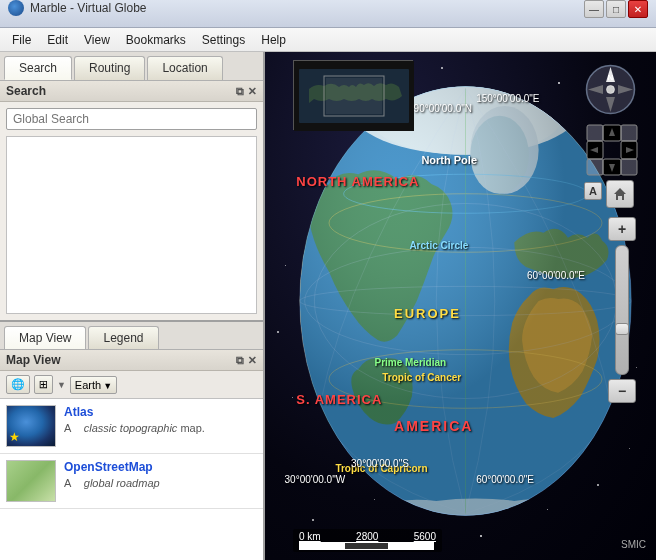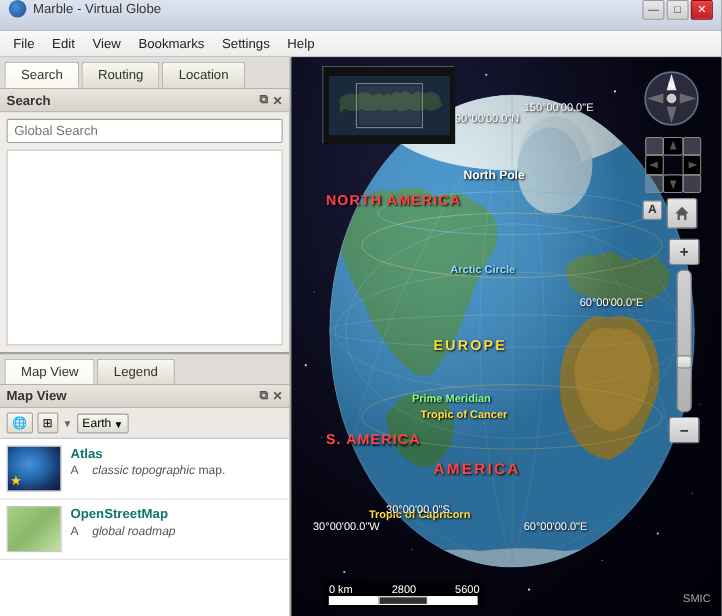--- a/index.html
+++ b/index.html
@@ -218,21 +218,21 @@
       position: absolute;
       bottom: 2px;
       left: 2px;
       color: gold;
       font-size: 12px;
     }
     .map-thumb-osm {
       background: linear-gradient(135deg, #a8d08a 0%, #88b868 50%, #c8e0a8 100%);
     }
     .map-info { flex: 1; }
-    .map-name { font-weight: bold; font-size: 12px; color: #0f766e; margin-bottom: 2px; }
+    .map-name { font-weight: bold; font-size: 12px; color: #1d4ed8; margin-bottom: 2px; }
     .map-desc { font-size: 11px; color: #555; line-height: 1.3; }
     .map-desc em { font-style: italic; margin-left: 10px; }
 
     
     .map-area {
       flex: 1;
       position: relative;
       background: #000010;
       overflow: hidden;
     }
@@ -384,20 +384,21 @@
     }
     .scale-seg-white { background: white; width: 45px; }
     .scale-seg-black { background: #333; width: 45px; }
     .scale-seg-white2 { background: white; width: 45px; }
     .scale-numbers {
       display: flex;
       justify-content: space-between;
       color: white;
       font-size: 10px;
       width: 137px;
+      text-decoration: underline;
     }
 
     
     .coord-text {
       position: absolute;
       color: white;
       font-size: 10px;
       text-shadow: 1px 1px 2px black;
       pointer-events: none;
     }

